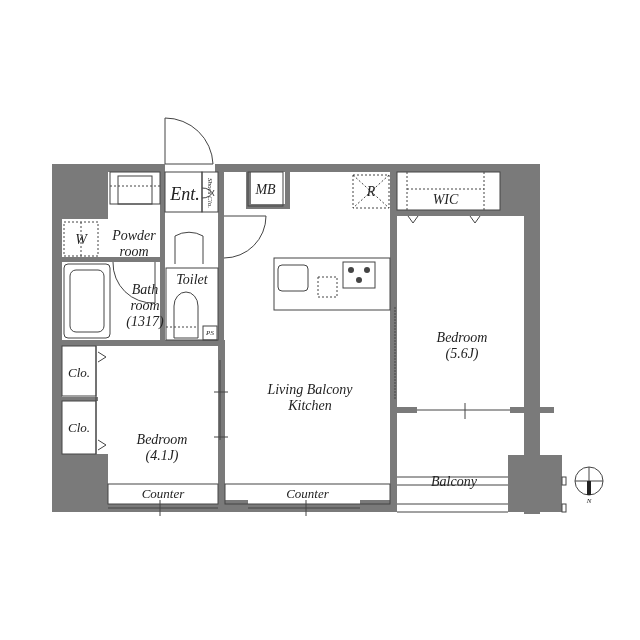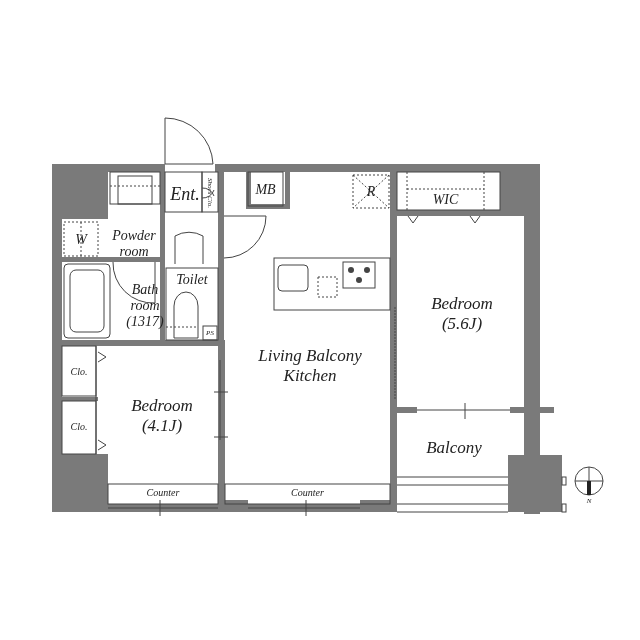--- a/index.html
+++ b/index.html
@@ -1,22 +1,22 @@
 <!DOCTYPE html>
 <html><head>
 <meta charset="utf-8">
 <style>
   html,body{margin:0;padding:0;background:#fff;}
   body{width:640px;height:640px;position:relative;overflow:hidden;font-family:"Liberation Serif","DejaVu Serif",serif;}
   #plan{position:absolute;left:0;top:0;width:640px;height:640px;}
   .lbl{position:absolute;font-style:italic;color:#222;text-align:center;line-height:1.15;white-space:nowrap;}
-  .big{font-size:17px;}
+  .big{font-size:14px;margin-top:36px;}
   .mid{font-size:18px;}
   .sm{font-size:14px;}
-  .xs{font-size:10px;}
+  .xs{font-size:13px;}
   .xxs{font-size:7px;}
 </style>
 </head>
 <body>
 
 <div id="plan">
 <svg width="640" height="640" viewBox="0 0 640 640" xmlns="http://www.w3.org/2000/svg">
   <g fill="#7a7a7a" stroke="none">
 
     <rect x="52" y="164" width="113" height="8"></rect>

